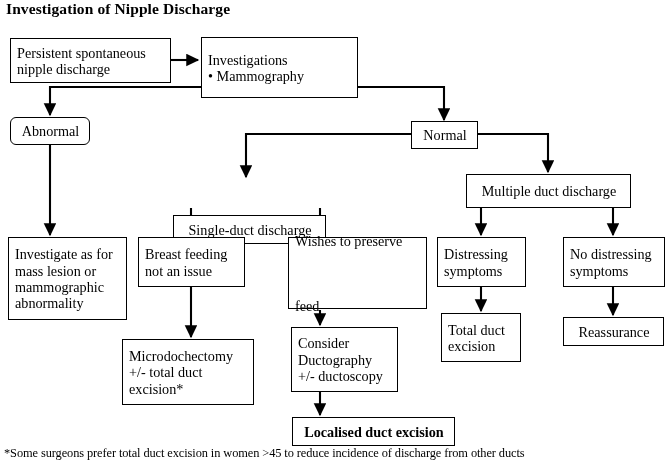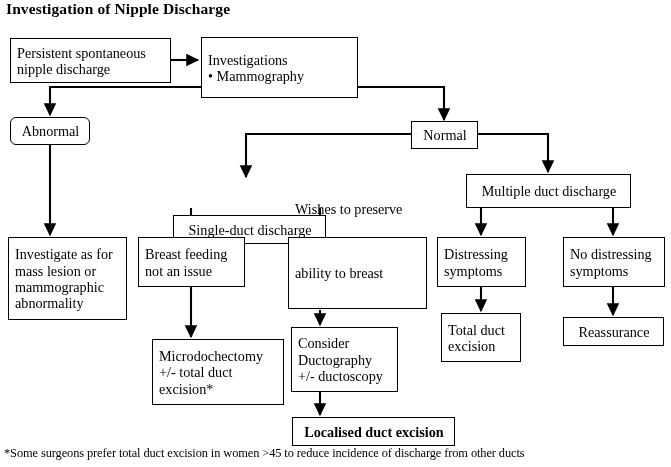--- a/index.html
+++ b/index.html
@@ -153,41 +153,40 @@
     <span class="ln">abnormality</span>
   </div>
 
   <div class="node" style="left:138px; top:237px; width:107px; height:50px;">
     <span class="ln">Breast feeding</span>
     <span class="ln">not an issue</span>
   </div>
 
   <div class="node" style="left:288px; top:237px; width:139px; height:72px;gap:48px;">
     <span class="ln">Wishes to preserve</span>
-    <span class="ln">ability to breast</span>
     <span class="ln">feed</span>
   </div>
 
   <div class="node" style="left:437px; top:237px; width:89px; height:50px;">
     <span class="ln">Distressing</span>
     <span class="ln">symptoms</span>
   </div>
 
   <div class="node" style="left:563px; top:237px; width:102px; height:50px;">
     <span class="ln">No distressing</span>
     <span class="ln">symptoms</span>
   </div>
 
   <div class="node" style="left:291px; top:327px; width:107px; height:65px;">
     <span class="ln">Consider</span>
     <span class="ln">Ductography</span>
     <span class="ln">+/- ductoscopy</span>
   </div>
 
-  <div class="node" style="left:152px; top:339px; width:132px; height:66px;">
+  <div class="node" style="left:122px; top:339px; width:132px; height:66px;">
     <span class="ln">Microdochectomy</span>
     <span class="ln">+/- total duct</span>
     <span class="ln">excision*</span>
   </div>
 
   <div class="node" style="left:441px; top:313px; width:80px; height:49px;">
     <span class="ln">Total duct</span>
     <span class="ln">excision</span>
   </div>
 

